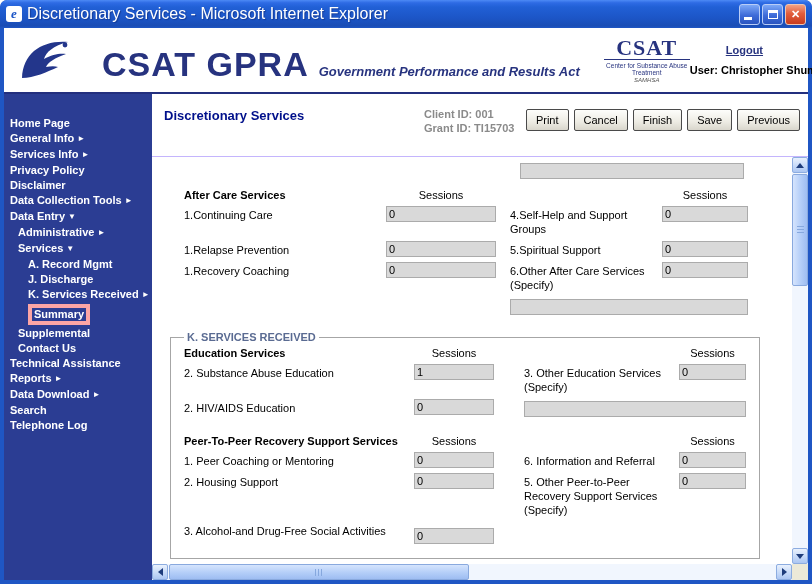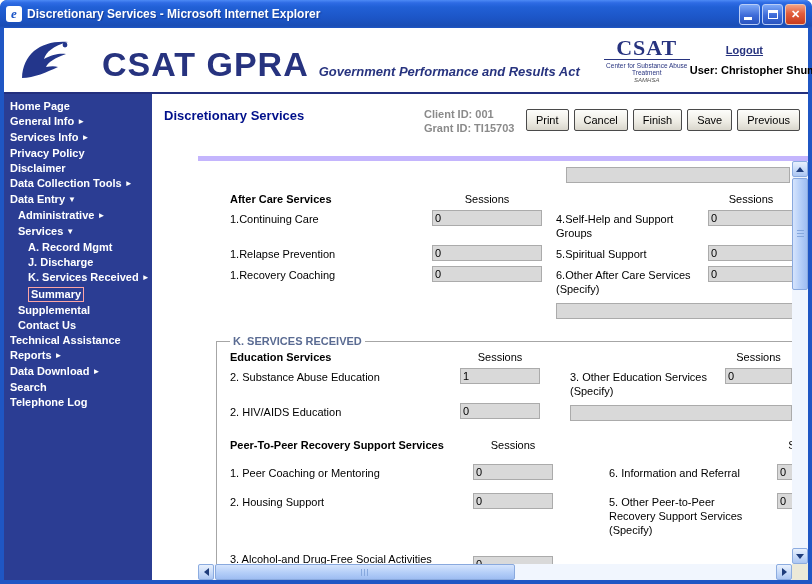--- a/index.html
+++ b/index.html
@@ -5,21 +5,21 @@
   html,body{margin:0;padding:0;background:#fff;}
   body{width:812px;height:584px;font-family:"Liberation Sans",sans-serif;-webkit-font-smoothing:antialiased;}
   .window{position:relative;width:812px;height:584px;background:#1F56C4;border-radius:7px 7px 0 0;overflow:hidden;}
 
   
   .titlebar{position:absolute;top:0;left:0;right:0;height:28px;border-radius:7px 7px 0 0;
     background:linear-gradient(180deg,#4D8AF5 0%,#2E6BE4 10%,#2160D6 25%,#1C55C6 65%,#1A4DB5 92%,#1F56C4 100%);
     display:flex;align-items:center;padding:0 6px;gap:5px;box-sizing:border-box;}
   .win-icon{width:16px;height:16px;border-radius:3px;background:#fff;color:#1C55C6;
     font:bold italic 13px "Liberation Serif",serif;text-align:center;line-height:15px;flex:0 0 auto;}
-  .win-title{color:#fff;font-weight:bold;font-size:12px;text-shadow:1px 1px 1px #143A95;flex:1;
+  .win-title{color:#fff;font-weight:normal;font-size:16px;text-shadow:1px 1px 1px #143A95;flex:1;
     white-space:nowrap;overflow:hidden;}
   .tb-controls{display:flex;gap:2px;}
   .tb-btn{width:21px;height:21px;border-radius:3px;border:1px solid #B9CDF7;box-sizing:border-box;
     background:linear-gradient(180deg,#7DA8F7 0%,#3E6BD8 55%,#2A55C0 100%);
     display:flex;align-items:center;justify-content:center;position:relative;}
   .tb-btn.close{background:linear-gradient(180deg,#F3A183 0%,#E25D3C 45%,#C83C1E 100%);border-color:#EFC5B2;}
   .glyph-min{width:8px;height:3px;background:#fff;position:absolute;left:4px;bottom:4px;}
   .glyph-max{width:10px;height:9px;border:1px solid #fff;border-top:3px solid #fff;box-sizing:border-box;}
   .glyph-close{color:#fff;font-size:11px;font-weight:bold;line-height:1;}
 
@@ -35,56 +35,56 @@
     border-bottom:1px solid #27337F;line-height:22px;}
   .csat-sub{font-size:6.5px;line-height:7px;margin-top:2px;}
   .csat-org{font-size:6px;font-style:italic;margin-top:1px;color:#555;}
   .header-right{margin-left:auto;margin-right:12px;display:flex;flex-direction:column;align-items:flex-start;}
   .logout{color:#27337F;font-weight:bold;font-size:11px;text-decoration:underline;cursor:pointer;
     margin-left:36px;margin-bottom:8px;}
   .user{font-size:11px;font-weight:bold;color:#000;white-space:nowrap;}
 
   
   .sidebar{position:absolute;top:94px;left:4px;width:166px;bottom:4px;background:#2B3D93;
-    padding-top:5px;box-sizing:border-box;overflow:hidden;}
+    padding-top:22px;box-sizing:border-box;overflow:hidden;}
   .nav{color:#fff;font-size:11px;font-weight:bold;line-height:13px;padding:1px 2px 1px 6px;cursor:pointer;}
   .nav.lvl1{padding-left:14px;}
   .nav.lvl2{padding-left:24px;}
   .arrow{font-size:8px;margin-left:3px;position:relative;top:-1px;}
-  .nav-label.selected{display:inline-block;border:1px solid #fca5a5;padding:0 2px;}
+  .nav-label.selected{display:inline-block;border:4px solid #fca5a5;padding:0 2px;}
 
   
   .main{position:absolute;top:94px;left:152px;right:4px;bottom:4px;background:#fff;overflow:hidden;}
   .page-title{position:absolute;left:12px;top:14px;font-size:13px;font-weight:bold;color:#00108B;}
   .ids{position:absolute;left:272px;top:13px;font-size:11px;font-weight:bold;color:#8A8A8A;line-height:14px;}
   .btn-row{position:absolute;right:8px;top:15px;display:flex;gap:5px;}
   .xp-btn{height:22px;padding:0 9px;font-family:"Liberation Sans",sans-serif;font-size:11px;color:#000;
     background:linear-gradient(180deg,#FDFDFB 0%,#EDEBE3 60%,#D9D6CC 100%);
     border:1px solid #4A4A4A;border-radius:2px;cursor:pointer;}
 
   
-  .scrollframe{position:absolute;top:62px;left:0;right:0;bottom:0;border-top:5px solid #c4b5fd;box-sizing:border-box;margin-left:46px;}
+  .scrollframe{position:absolute;top:62px;left:0;right:0;bottom:0;border-top:1px solid #c4b5fd;box-sizing:border-box;}
   .viewport{position:absolute;top:0;left:0;right:16px;bottom:16px;overflow:hidden;background:#fff;}
 
   .form{position:relative;padding:6px 0 0 32px;font-size:11px;color:#000;}
   .cut-field{margin-left:336px;}
   .grid{display:grid;row-gap:5px;align-items:start;}
   .ac{margin-top:8px;grid-template-columns:202px 110px 14px 152px 86px;}
   .edu,.peer{grid-template-columns:230px 80px 30px 155px 67px;}
   .sec-head{font-weight:bold;padding-top:2px;white-space:nowrap;}
   .sess{text-align:center;padding-top:2px;}
   .lbl{line-height:14px;padding-top:2px;}
   .field{height:16px;box-sizing:border-box;border:1px solid #ABABAB;background:#D9D9D9;
     font-family:"Liberation Sans",sans-serif;font-size:11px;padding:0 2px;color:#000;}
   .w110{width:110px}.w86{width:86px}.w80{width:80px}.w67{width:67px}.w224{width:224px}
   .field.full{width:100%;grid-column:4/6;margin-top:2px;}
   .mt6{margin-top:6px;}
   .fs{margin:16px 0 0 -14px;width:590px;border:1px solid #A6A6A6;padding:2px 13px 14px 13px;box-sizing:border-box;}
   .fs legend{font-size:11px;font-weight:bold;color:#5A6B92;padding:0 3px;}
-  .peer-wrap{margin-top:16px;gap:13px;}
+  .peer-wrap{margin-top:16px;}
 
   
   .vscroll{position:absolute;top:0;right:0;width:16px;bottom:16px;background:#F1F6FE;}
   .hscroll{position:absolute;left:0;right:16px;bottom:0;height:16px;background:#F1F6FE;}
   .sb-btn{position:absolute;width:16px;height:16px;box-sizing:border-box;border:1px solid #8CACE0;border-radius:2px;
     background:linear-gradient(180deg,#E9F1FD 0%,#C4D8F8 60%,#ACC6F2 100%);
     display:flex;align-items:center;justify-content:center;}
   .sb-btn.up{top:0;left:0;} .sb-btn.down{bottom:0;left:0;}
   .sb-btn.left{left:0;top:0;} .sb-btn.right{right:0;top:0;}
   .tri-up{width:0;height:0;border-left:4px solid transparent;border-right:4px solid transparent;border-bottom:5px solid #1E3C7B;}

